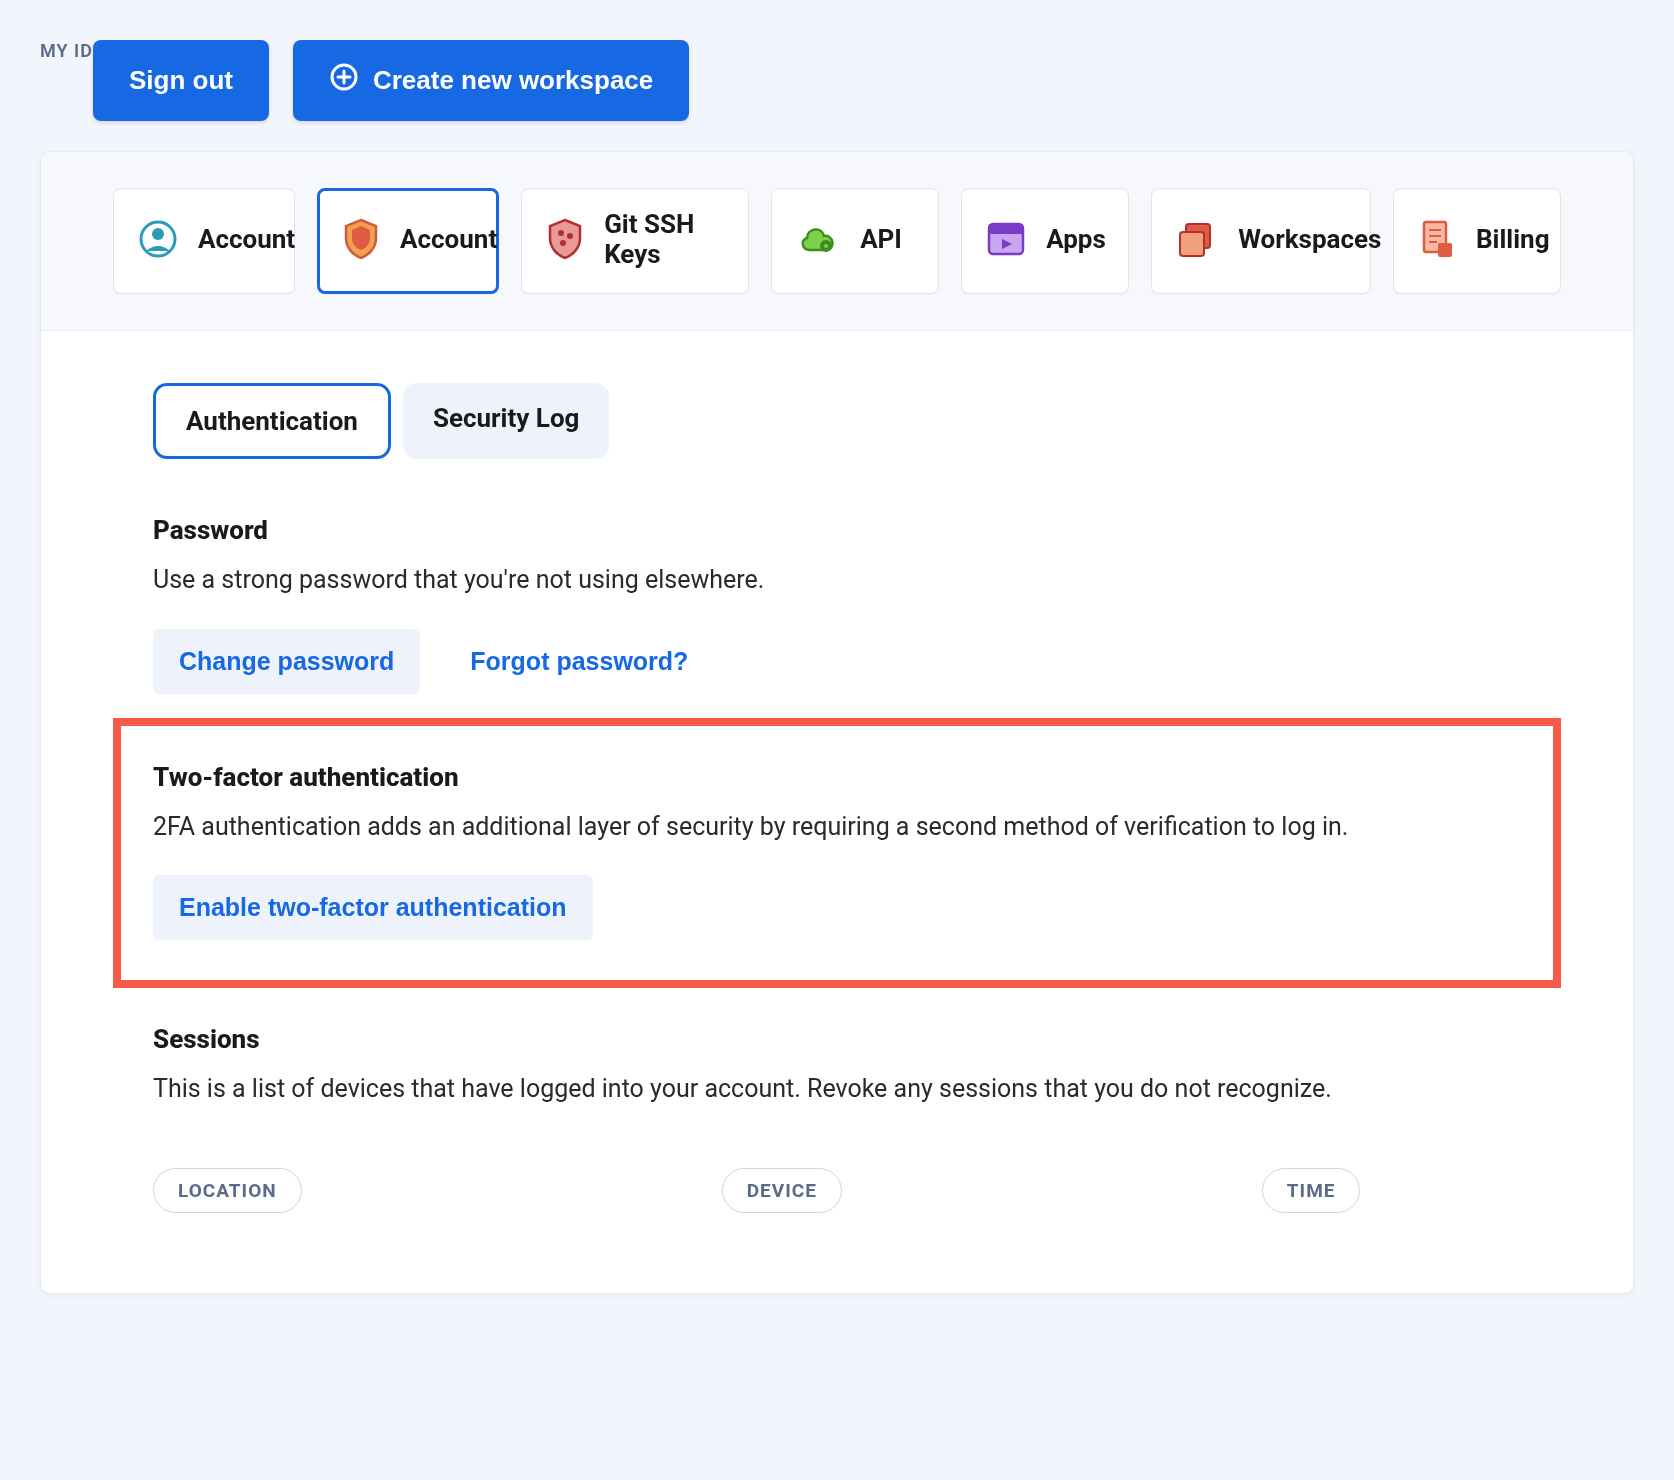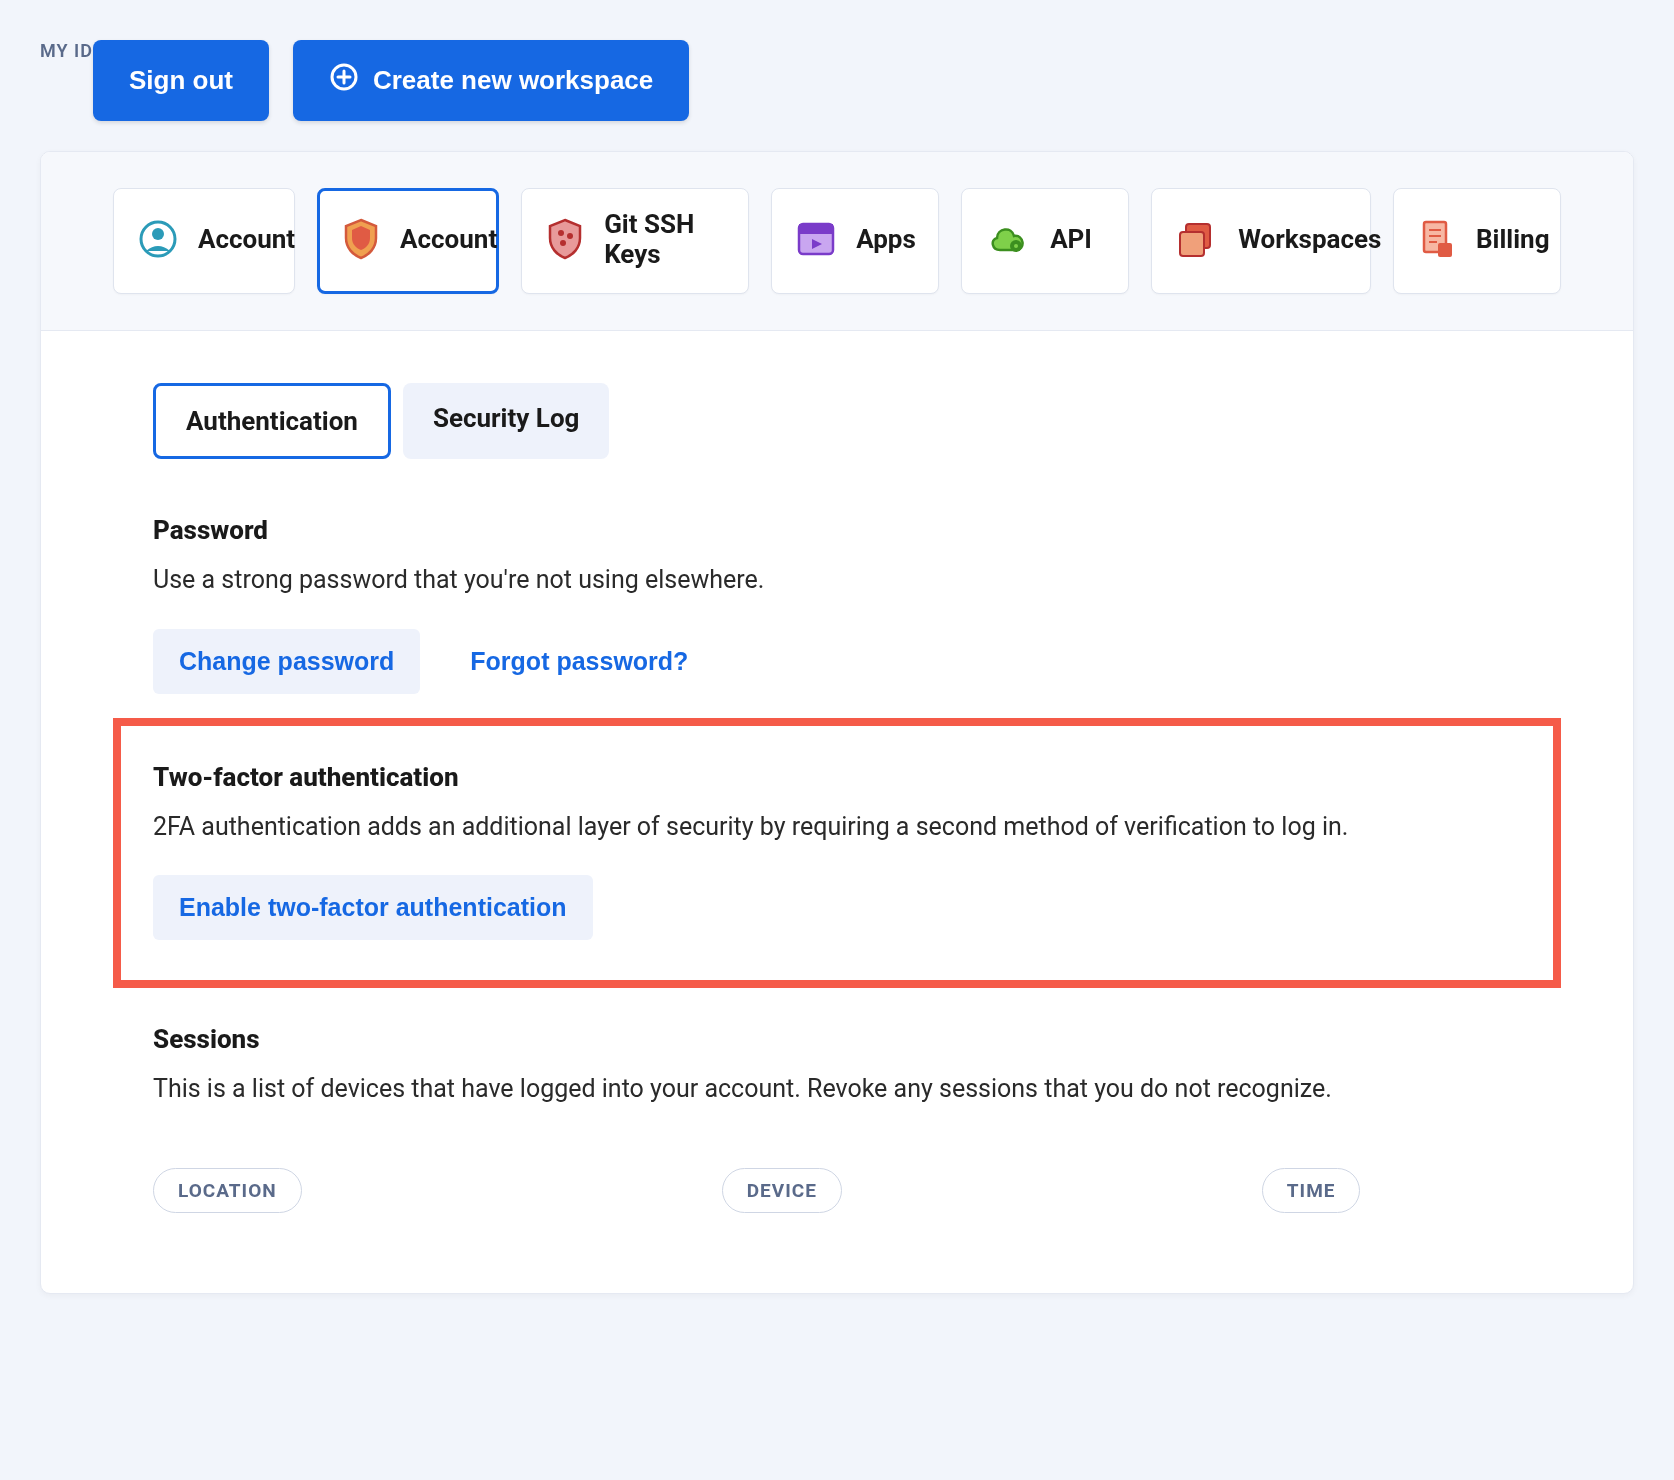--- a/index.html
+++ b/index.html
@@ -100,21 +100,21 @@
 
   .subtab-row {
     display: flex;
     gap: 0;
     margin-bottom: 56px;
   }
   .subtab {
     padding: 20px 30px;
     font-size: 26px;
     font-weight: 700;
-    border-radius: 8px;
+    border-radius: 14px;
     cursor: pointer;
   }
   .subtab.active {
     background: #fff;
     border: 3px solid #1668e3;
     color: #1a1a1a;
   }
   .subtab.inactive {
     background: #eef2fb;
     color: #1a1a1a;
@@ -239,38 +239,38 @@
           <circle cx="15" cy="15" r="3" fill="#b52f2f"></circle>
           <circle cx="24" cy="18" r="3" fill="#b52f2f"></circle>
           <circle cx="17" cy="25" r="3" fill="#b52f2f"></circle>
         </svg>
       </span>
       <span class="label">Git SSH Keys</span>
     </div>
 
     <div class="nav-card">
       <span class="icon-slot">
+        <svg width="44" height="34" viewBox="0 0 44 34">
+          <path d="M14 28 C6 28 4 18 11 16 C11 6 26 4 28 14 C38 12 40 28 30 28 Z" fill="#7fd04a" stroke="#3c8f1f" stroke-width="2.5"></path>
+          <circle cx="30" cy="24" r="6" fill="#3c8f1f"></circle>
+          <circle cx="30" cy="24" r="2" fill="#7fd04a"></circle>
+        </svg>
+      </span>
+      <span class="label">API</span>
+    </div>
+
+    <div class="nav-card">
+      <span class="icon-slot">
         <svg width="40" height="36" viewBox="0 0 40 36">
           <rect x="3" y="3" width="34" height="30" rx="4" fill="#c9a6f0" stroke="#7a3bc9" stroke-width="2.5"></rect>
           <rect x="3" y="3" width="34" height="10" fill="#7a3bc9"></rect>
           <polygon points="16,18 16,28 26,23" fill="#7a3bc9"></polygon>
         </svg>
       </span>
       <span class="label">Apps</span>
-    </div>
-
-    <div class="nav-card">
-      <span class="icon-slot">
-        <svg width="44" height="34" viewBox="0 0 44 34">
-          <path d="M14 28 C6 28 4 18 11 16 C11 6 26 4 28 14 C38 12 40 28 30 28 Z" fill="#7fd04a" stroke="#3c8f1f" stroke-width="2.5"></path>
-          <circle cx="30" cy="24" r="6" fill="#3c8f1f"></circle>
-          <circle cx="30" cy="24" r="2" fill="#7fd04a"></circle>
-        </svg>
-      </span>
-      <span class="label">API</span>
     </div>
 
     <div class="nav-card">
       <span class="icon-slot">
         <svg width="42" height="38" viewBox="0 0 42 38">
           <rect x="10" y="4" width="24" height="24" rx="3" fill="#e05b44" stroke="#b52f2f" stroke-width="2"></rect>
           <rect x="4" y="12" width="24" height="24" rx="3" fill="#f0a07a" stroke="#b52f2f" stroke-width="2"></rect>
         </svg>
       </span>
       <span class="label">Workspaces</span>

